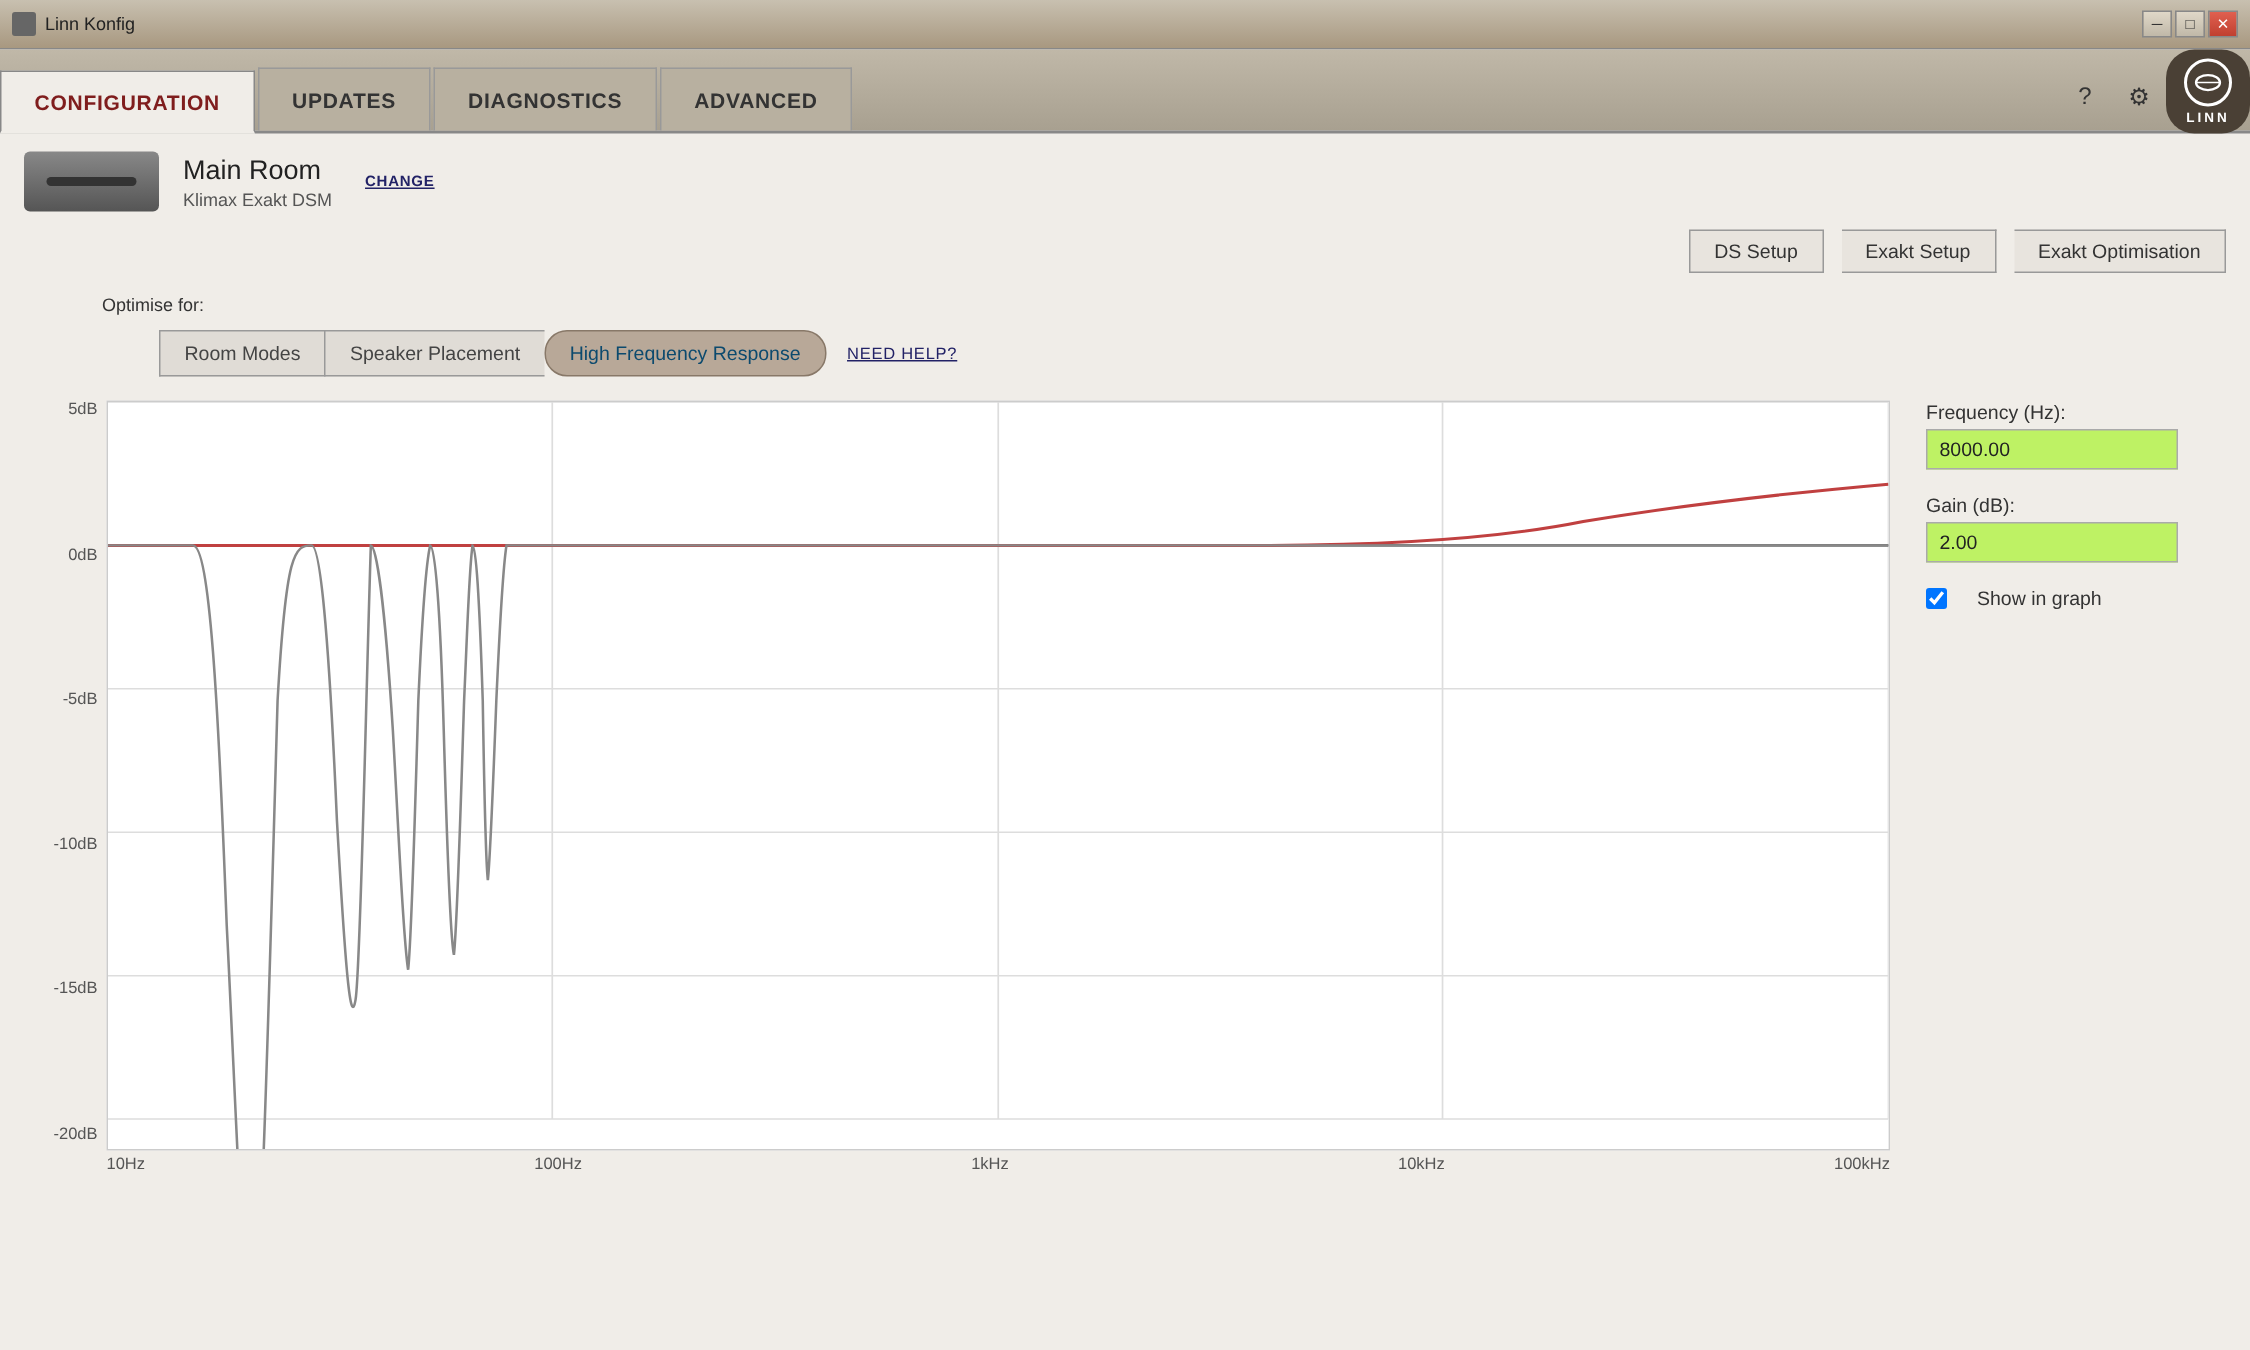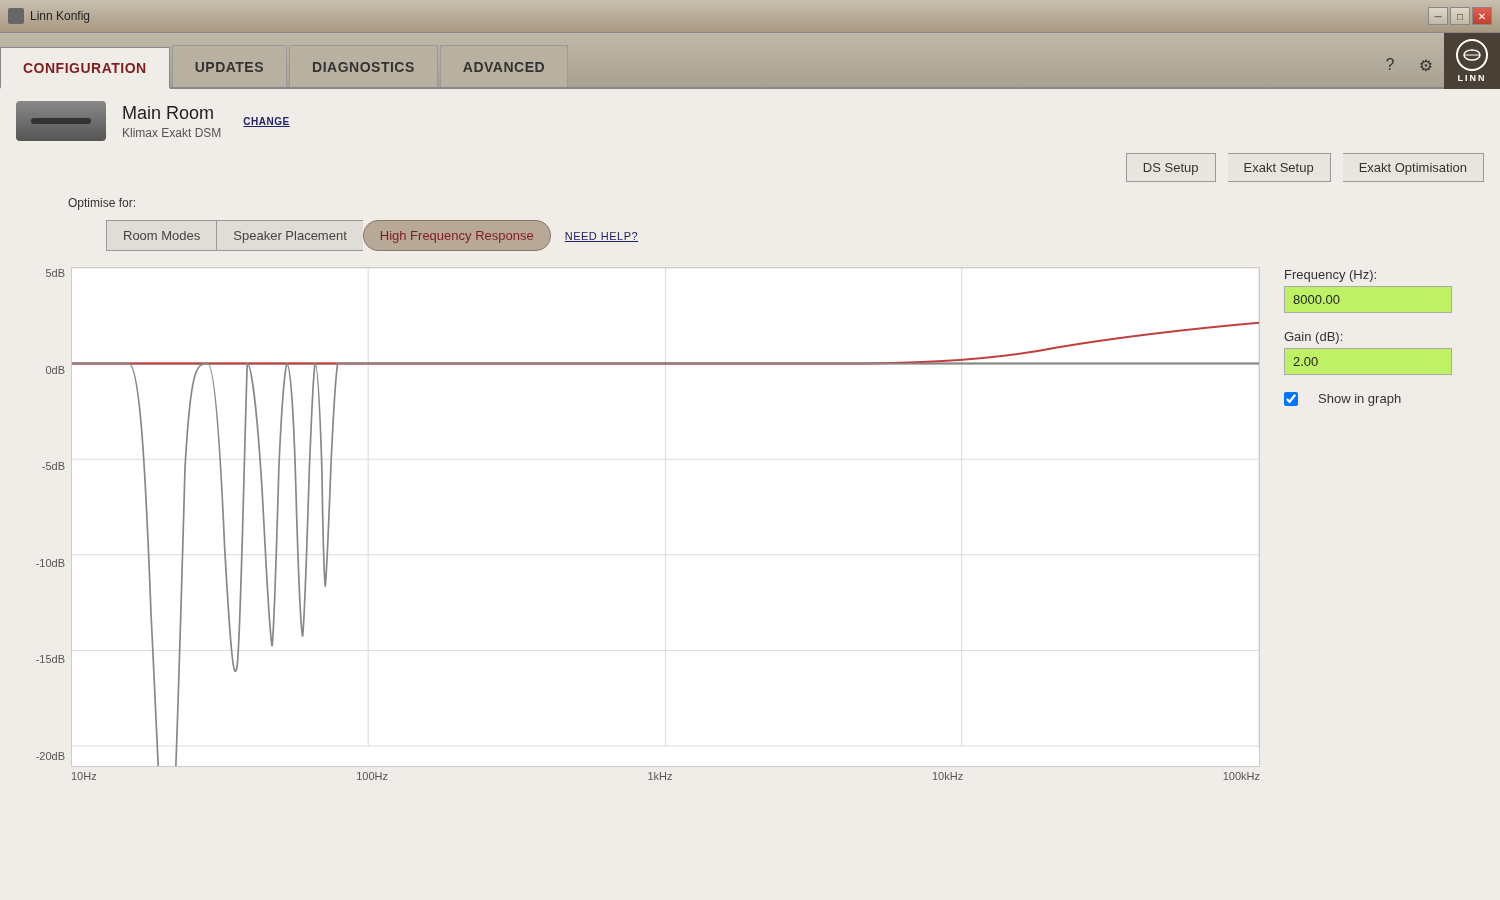--- a/index.html
+++ b/index.html
@@ -105,20 +105,21 @@
       height: 56px;
       background: #4a4035;
       display: flex;
       flex-direction: column;
       align-items: center;
       justify-content: center;
       color: white;
       font-size: 9px;
       font-weight: bold;
       letter-spacing: 2px;
+      border-radius: 19px;
     }
     .linn-logo-circle {
       width: 32px; height: 32px;
       border: 2px solid white;
       border-radius: 50%;
       display: flex; align-items: center; justify-content: center;
       margin-bottom: 2px;
       font-size: 7px;
     }
 
@@ -207,21 +208,21 @@
       border: 1px solid #999;
       background: #e0dcd6;
       cursor: pointer;
       font-size: 13px;
       color: #444;
       border-right: none;
     }
     .mode-tab:last-of-type { border-right: 1px solid #999; }
     .mode-tab.active {
       background: #b8a898;
-      color: #7f1d1d;
+      color: #0c4a6e;
       border-color: #887868;
       border-radius: 15px;
     }
     #need-help {
       font-size: 11px;
       color: #226;
       text-decoration: underline;
       cursor: pointer;
       margin-left: 14px;
       letter-spacing: 0.5px;

